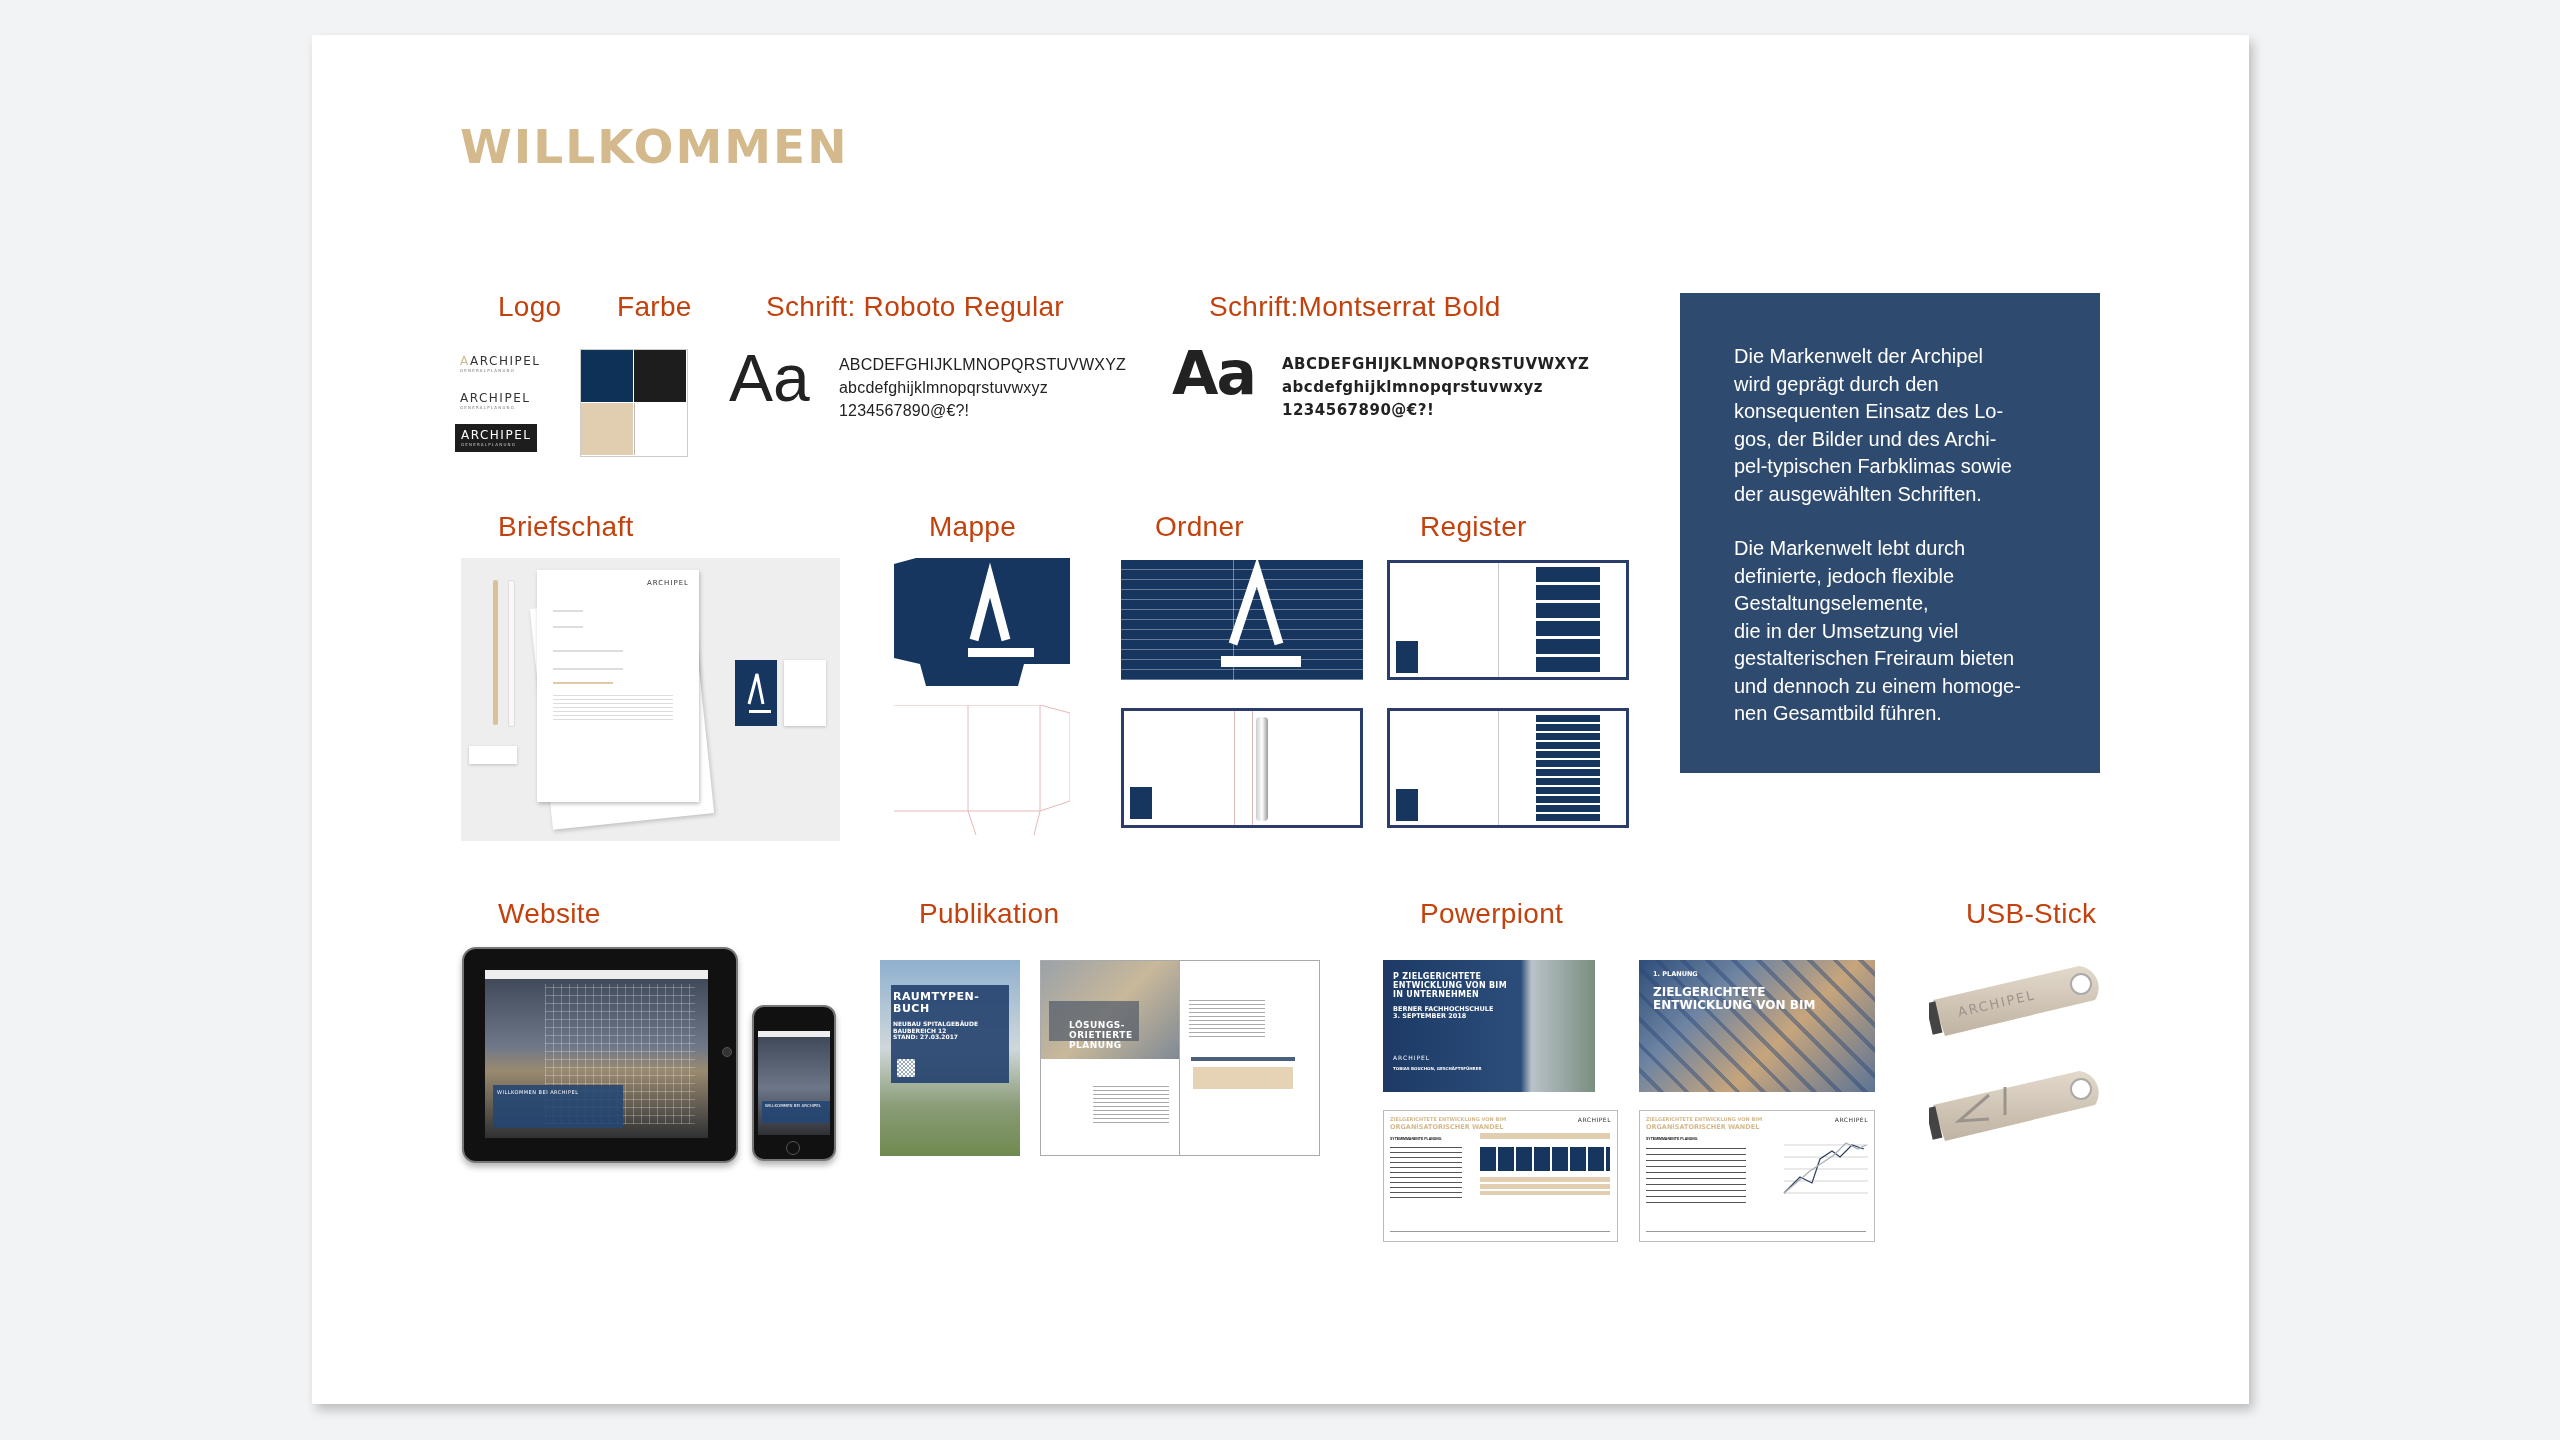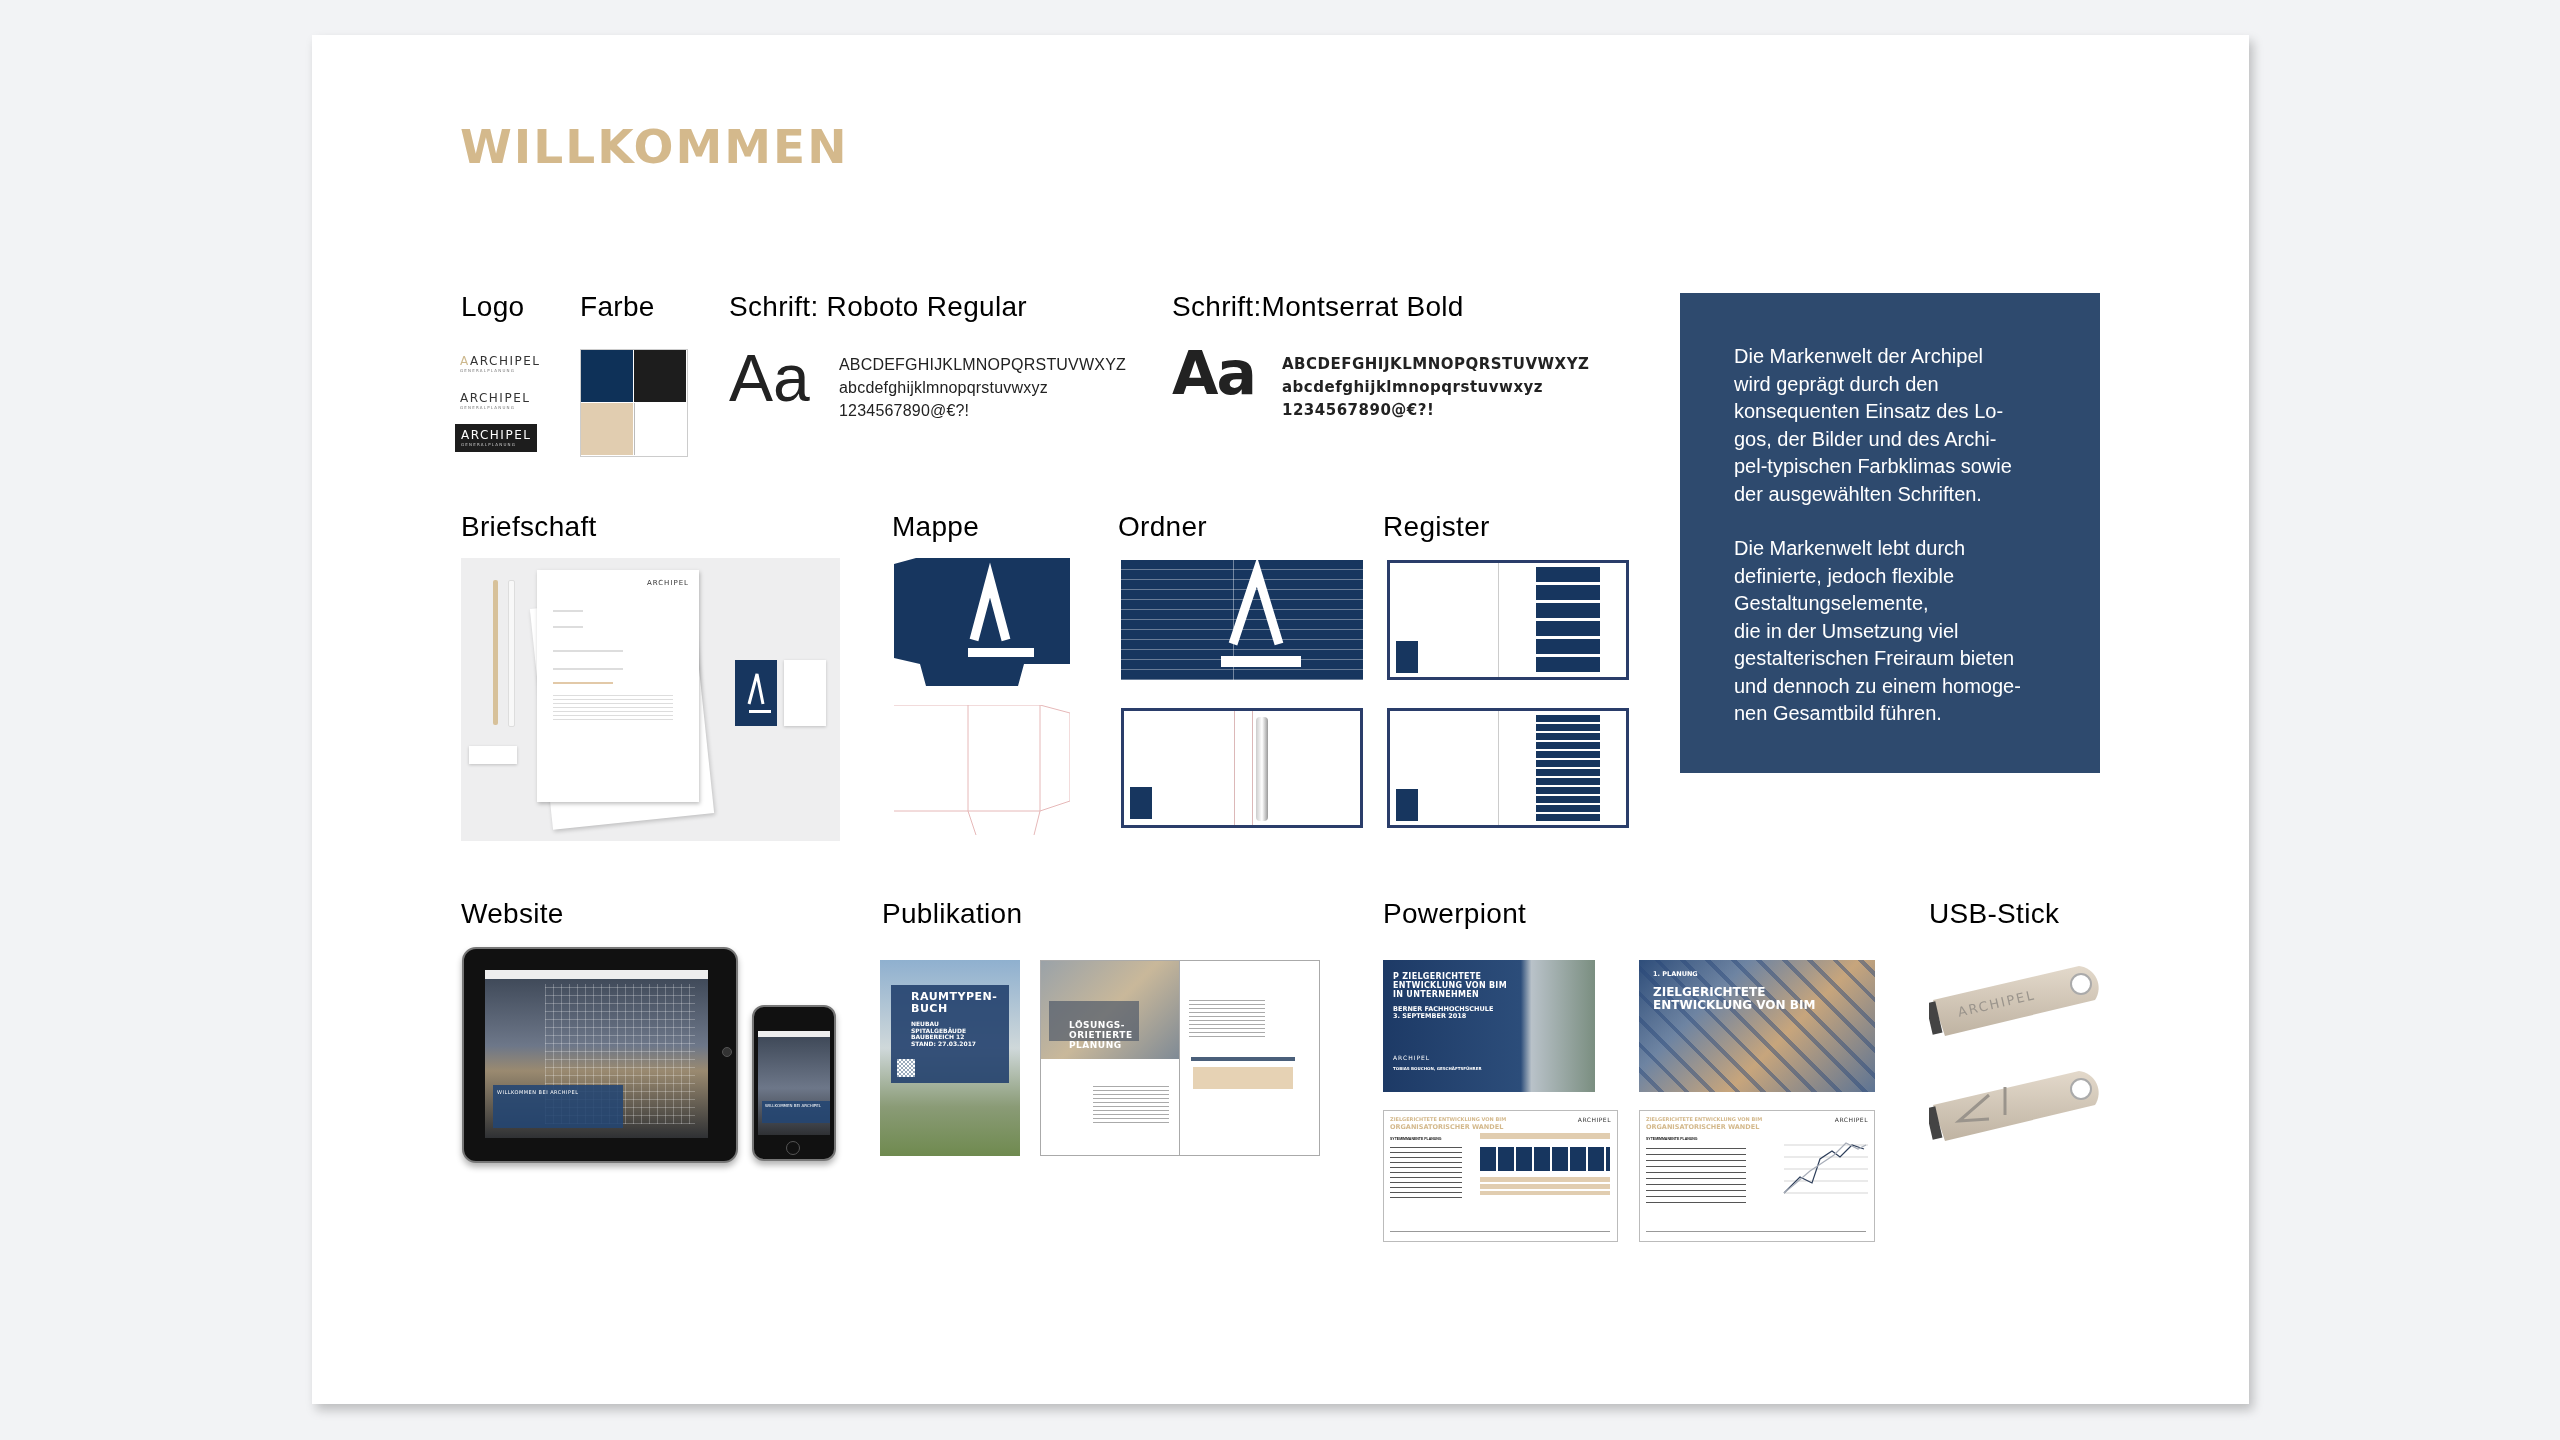--- a/index.html
+++ b/index.html
@@ -1,20 +1,20 @@
 <!DOCTYPE html>
 <html><head>
 <meta charset="utf-8">
 <style>
   html,body{margin:0;padding:0;}
   body{width:2560px;height:1440px;background:#f2f3f5;position:relative;overflow:hidden;font-family:"Liberation Sans","DejaVu Sans",sans-serif;color:#222;}
   .page{position:absolute;left:312px;top:35px;width:1937px;height:1369px;background:#fff;box-shadow:4px 6px 10px rgba(0,0,0,0.22);}
   .abs{position:absolute;}
   .title{left:148px;top:88px;font-family:"DejaVu Sans",sans-serif;font-weight:bold;font-size:47px;letter-spacing:2px;color:#d4b98c;line-height:1;}
-  .lbl{font-size:28px;color:#000000;line-height:1;letter-spacing:0.3px;}
+  .lbl{font-size:28px;color:#c2410c;line-height:1;letter-spacing:0.3px;margin-left:37px;}
   
   .logo{font-family:"DejaVu Sans",sans-serif;font-size:12px;letter-spacing:1.5px;color:#333;line-height:1;}
   .logo small{display:block;font-size:4px;letter-spacing:1.2px;margin-top:2px;color:#777;}
   .logo.dark{background:#1d1d1d;color:#fff;padding:5px 6px;}
   .logo.dark small{color:#ccc;}
   .logo .accent{color:#cdb88d;}
   .swatch{width:52px;height:52px;}
   .aa-reg{font-size:66px;line-height:1;color:#222;}
   .glyphs{font-size:16px;line-height:23px;color:#222;letter-spacing:0.2px;}
   .aa-bold{font-family:"DejaVu Sans",sans-serif;font-weight:bold;font-size:60px;line-height:1;color:#222;letter-spacing:-2px;}
@@ -179,21 +179,21 @@
     <div class="abs" style="left:4px;top:24px;width:72px;height:104px;background:linear-gradient(180deg,#3a4453 0%,#6d7789 55%,#2f3134 100%)">
       <div class="abs" style="left:0;top:0;width:100%;height:6px;background:#eee"></div>
       <div class="abs" style="left:4px;top:70px;width:68px;height:22px;background:rgba(35,70,115,0.88)">
         <div class="abs tiny" style="left:3px;top:3px;font-size:4px;font-weight:normal">WILLKOMMEN BEI ARCHIPEL</div>
       </div>
     </div>
     <div class="abs" style="left:32px;top:134px;width:12px;height:12px;border-radius:50%;border:1px solid #555"></div>
   </div>
 
   <div class="thumb" style="left:568px;top:925px;width:140px;height:196px;background:linear-gradient(180deg,#8fb0cf 0%,#cfd8da 45%,#8a9b76 75%,#6f8a4f 100%)">
-    <div class="abs" style="left:11px;top:25px;width:118px;height:98px;background:rgba(35,65,110,0.9);padding:6px 20px;box-sizing:border-box">
+    <div class="abs" style="left:11px;top:25px;width:118px;height:98px;background:rgba(35,65,110,0.9);padding:6px 2px;box-sizing:border-box">
       <div class="tiny" style="font-size:11px;white-space:pre-line;letter-spacing:0.5px">RAUMTYPEN-
 BUCH</div>
       <div class="tiny" style="font-size:6px;white-space:pre-line;margin-top:6px">NEUBAU SPITALGEBÄUDE
 BAUBEREICH 12
 STAND: 27.03.2017</div>
       <div class="abs" style="left:6px;top:74px;width:18px;height:18px;background:repeating-conic-gradient(#fff 0 25%,#9ab 0 50%) 0 0/4px 4px"></div>
     </div>
   </div>
   <div class="thumb" style="left:728px;top:925px;width:280px;height:196px;background:#fff;border:1px solid #aaa;box-sizing:border-box">
     <div class="abs" style="left:0;top:0;width:138px;height:98px;background:linear-gradient(135deg,#9aa2a8,#c9b89a,#7f8a95)"></div>

